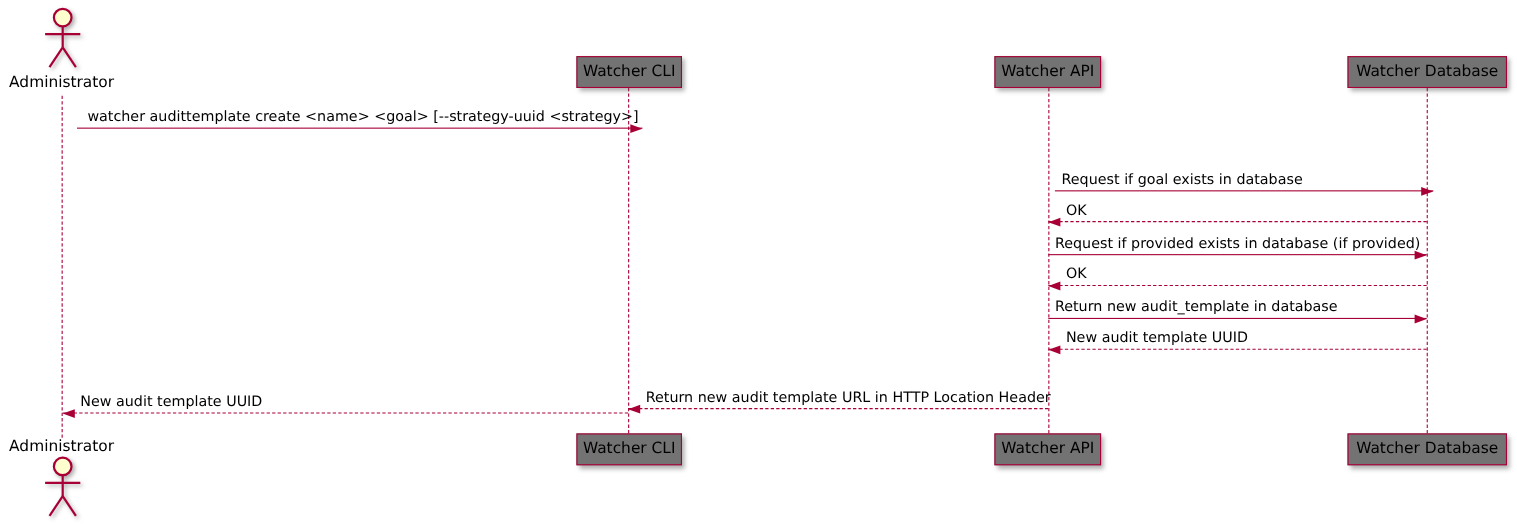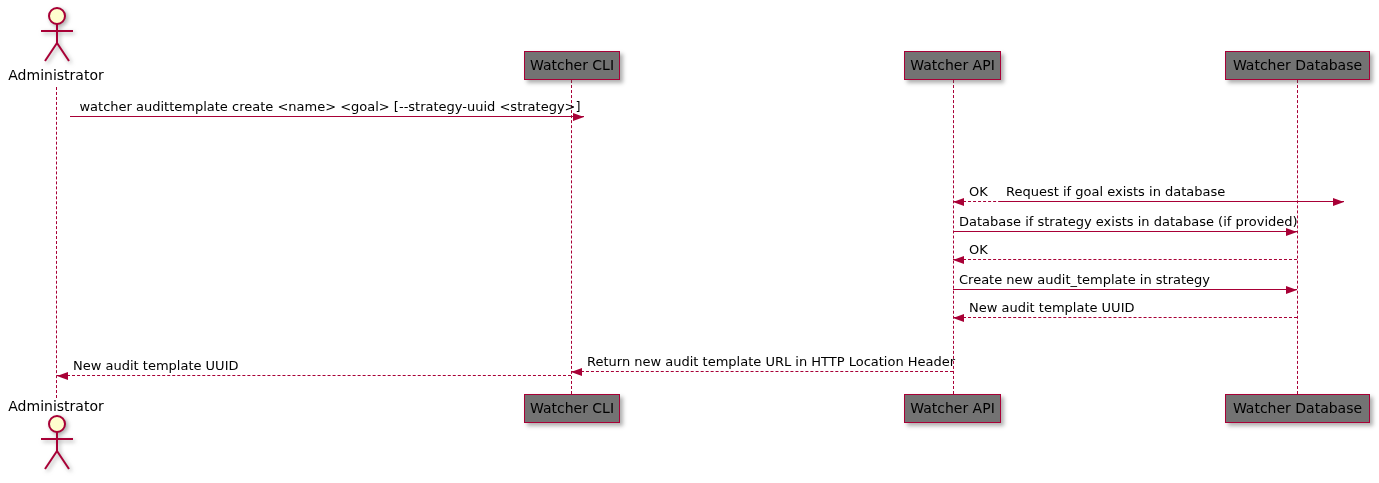--- a/index.html
+++ b/index.html
@@ -62,50 +62,50 @@
   <div class="pbox" style="left:1225px; top:51px; width:145px;">Watcher Database</div>
 
   <div class="msg right solid" style="left:70px; top:99px; width:514px;text-align:center;">
     <div class="msg-label">watcher audittemplate create &lt;name&gt; &lt;goal&gt; [--strategy-uuid &lt;strategy&gt;]</div>
     <div class="msg-line">
         <span class="arrowhead"></span>
       </div>
   </div>
 
 
-  <div class="msg right solid" style="left:1000px; top:156px; width:344px;margin-top:28px;">
+  <div class="msg right solid" style="left:959px; top:156px; width:344px;">
     <div class="msg-label">Request if goal exists in database</div>
     <div class="msg-line">
         <span class="arrowhead"></span>
       </div>
   </div>
 
   <div class="msg left dashed" style="left:953px; top:184px; width:344px;">
     <div class="msg-label">OK</div>
     <div class="msg-line">
         <span class="arrowhead"></span>
       </div>
   </div>
 
   <div class="msg right solid" style="left:953px; top:214px; width:344px;">
-    <div class="msg-label">Database if strategy exists in database (if provided)</div>
+    <div class="msg-label">Request if provided exists in database (if provided)</div>
     <div class="msg-line">
         <span class="arrowhead"></span>
       </div>
   </div>
 
   <div class="msg left dashed" style="left:953px; top:242px; width:344px;">
     <div class="msg-label">OK</div>
     <div class="msg-line">
         <span class="arrowhead"></span>
       </div>
   </div>
 
   <div class="msg right solid" style="left:953px; top:272px; width:344px;">
-    <div class="msg-label">Create new audit_template in strategy</div>
+    <div class="msg-label">Return new audit_template in database</div>
     <div class="msg-line">
         <span class="arrowhead"></span>
       </div>
   </div>
 
   <div class="msg left dashed" style="left:953px; top:300px; width:344px;">
     <div class="msg-label">New audit template UUID</div>
     <div class="msg-line">
         <span class="arrowhead"></span>
       </div>

